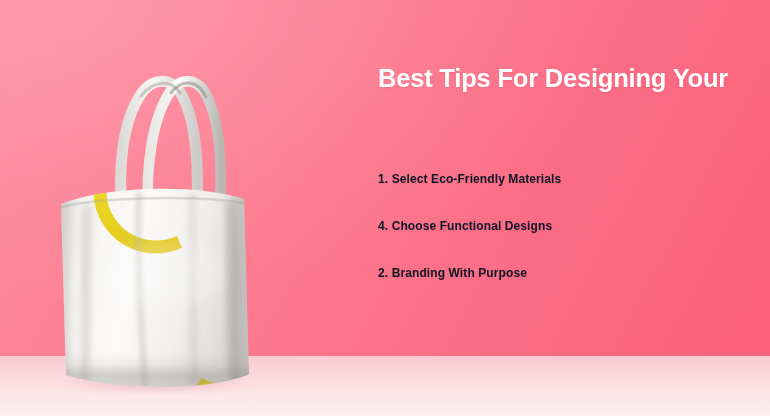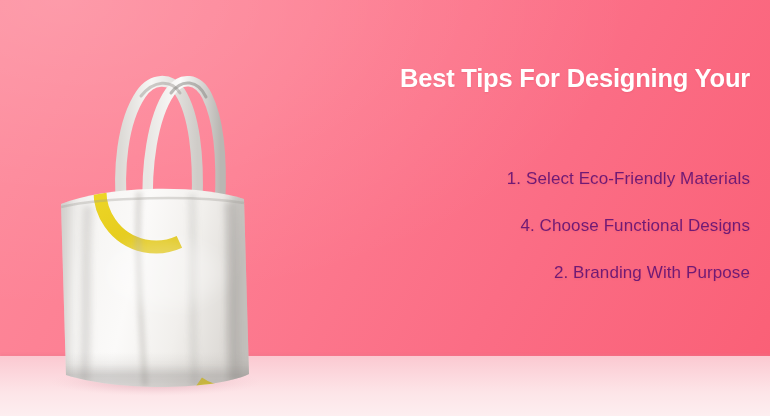--- a/index.html
+++ b/index.html
@@ -11,21 +11,20 @@
     font-family: "Liberation Sans", sans-serif;
     background: #ffffff;
   }
 
   .banner {
     position: relative;
     width: 770px;
     height: 416px;
     overflow: hidden;
     background: #fd8496;
-    text-align: right;
   }
 
   
   .wall {
     position: absolute;
     left: 0;
     top: 0;
     width: 770px;
     height: 357px;
     background:
@@ -87,23 +86,23 @@
   .tips-list {
     list-style: none;
     margin: 0;
     padding: 0;
     position: absolute;
     left: 378px;
     top: 168px;
     width: 372px;
   }
   .tips-list li {
-    color: #701a75;
-    font-size: 17px;
-    font-weight: 400;
+    color: #0f172a;
+    font-size: 12px;
+    font-weight: 700;
     line-height: 22px;
     letter-spacing: 0.1px;
     margin: 0 0 25px 0;
     text-shadow: 0 1px 2px rgba(190,60,85,0.16);
   }
   .tips-list li:last-child {
     margin-bottom: 0;
   }
 </style>
 </head>

